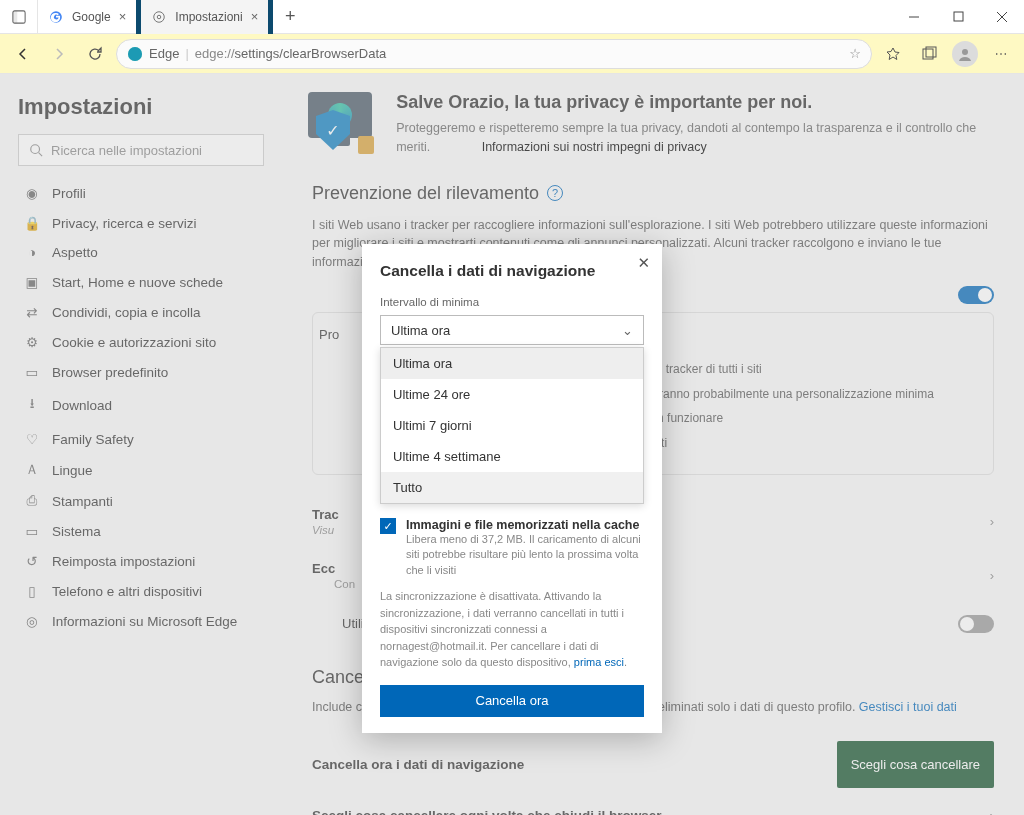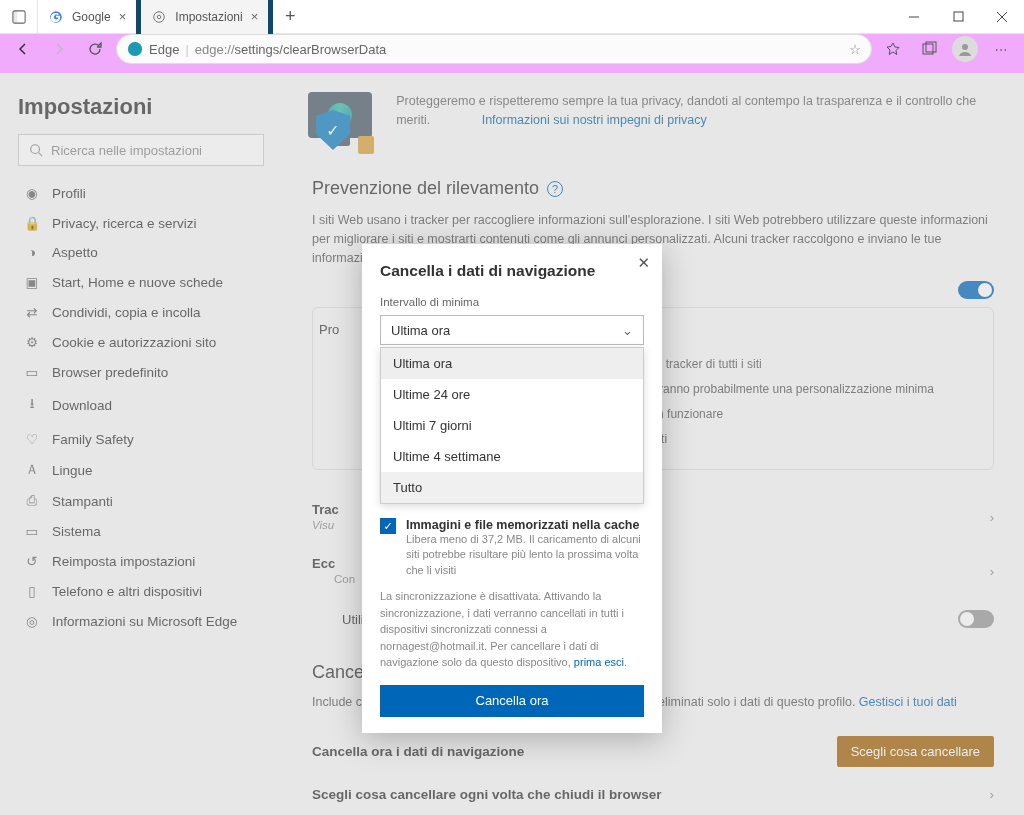--- a/index.html
+++ b/index.html
@@ -10,60 +10,60 @@
   .tab-fixed { width: 38px; height: 100%; display: flex; align-items: center; justify-content: center; border-right: 1px solid #e5e5e5; }
   .tab { display: flex; align-items: center; gap: 8px; padding: 17px 10px; height: 100%; max-width: 200px; border-right: 5px solid #0c4a6e; }
   .tab.active { background: #f4f4f4; }
   .tab .fav { width: 16px; height: 16px; display: flex; align-items: center; justify-content: center; }
   .tab .title { font-size: 12px; color: #555; max-width: 130px; white-space: nowrap; overflow: hidden; }
   .tab .close { color: #666; font-size: 13px; }
   .tab-add { width: 34px; display:flex;align-items:center;justify-content:center;color:#555;font-size:18px; }
   .winctrls { display: flex; }
   .winbtn { width: 44px; height: 34px; display: flex; align-items: center; justify-content: center; color: #444; }
   
-  .toolbar { height: 40px; background: #f0abfc; display: flex; align-items: flex-start; padding: 0 8px; border-bottom: 1px solid #e5e5e5; gap: 6px; }
+  .toolbar { height: 40px; background: #fef9c3; display: flex; align-items: center; padding: 0 8px; border-bottom: 1px solid #e5e5e5; gap: 6px; }
   .tb-btn { width: 30px; height: 30px; display: flex; align-items: center; justify-content: center; color: #555; border-radius: 4px; }
   .tb-btn.disabled { color: #bbb; }
   .addr { flex: 1; display: flex; align-items: center; height: 30px; border: 1px solid #ddd; border-radius: 15px; padding: 0 10px; font-size: 13px; color: #666; gap: 6px; background:#fbfbfb; }
   .addr .sep { color: #ccc; }
   .addr .url-gray { color: #888; }
   .addr .star { margin-left: auto; color: #888; }
   .avatar { width: 26px; height: 26px; border-radius: 50%; background: #dcdcdc; display:flex;align-items:center;justify-content:center;color:#888; }
   
   .page { display: flex; height: calc(100% - 74px); }
   .sidebar { width: 282px; background: #f7f7f7; padding: 20px 18px; }
   .sidebar h1 { font-size: 22px; font-weight: 600; margin-bottom: 14px; }
   .search { border: 1px solid #ccc; background:#fff; height: 32px; display: flex; align-items: center; padding: 0 10px; gap: 8px; color:#888; font-size:13px; margin-bottom:12px; }
   .nav-item { display: flex; align-items: center; gap: 12px; padding: 7px 6px; color: #333; font-size: 13.5px; }
   .nav-item .ic { width: 16px; text-align:center; color:#666; }
   .content { flex: 1; padding: 18px 30px; overflow: hidden; }
   .hero { display: flex; gap: 24px; margin-bottom: 26px; align-items:flex-start; }
   .hero-illus { width: 90px; height: 60px; position: relative; }
   .hero-text h2 { font-size: 18px; font-weight: 600; margin-bottom: 6px; }
   .hero-text p { font-size: 12.5px; color: #666; line-height: 1.5; }
-  .hero-text a { color: #0369a1; text-decoration: none; margin-left: 48px; }
+  .hero-text a { color: #000000; text-decoration: none; margin-left: 48px; }
   .section-title { font-size: 18px; font-weight: 500; margin-bottom: 12px; display:flex;align-items:center;gap:8px; }
   .section-title .help { color:#0067b8;font-size:14px;border:1px solid #0067b8;border-radius:50%;width:16px;height:16px;display:inline-flex;align-items:center;justify-content:center;font-size:11px; }
   .descpara { font-size: 12.5px; color: #555; line-height: 1.5; margin-bottom: 14px; }
   .cards-row { display: flex; gap: 14px; margin-bottom: 20px; }
   .card { border: 1px solid #ddd; border-radius: 6px; padding: 14px; flex: 1; }
   .card.selected { border: 2px solid #0067b8; }
   .card h3 { font-size: 16px; font-weight:400; margin-bottom: 10px; display:flex;align-items:center;gap:8px; }
   .card .shield { width:20px;height:24px;display:inline-flex;align-items:center;justify-content:center;color:#0067b8; }
   .card ul { list-style: disc; padding-left: 18px; font-size: 12px; color:#555; }
   .card ul li { margin-bottom: 8px; line-height: 1.4; }
   .toggle-row { display:flex; justify-content:flex-end; margin-bottom:8px; }
   .toggle { width: 36px; height: 18px; border-radius: 9px; background: #0067b8; position: relative; }
   .toggle::after { content:""; width:14px;height:14px;border-radius:50%;background:#fff;position:absolute;top:2px;right:2px; }
   .toggle.off { background:#999; }
   .toggle.off::after { left:2px;right:auto; }
   .list-row { display:flex;align-items:center;justify-content:space-between;padding:12px 0;font-size:13px;color:#333;border-top:0; }
   .list-row .chev { color:#888; }
   .subhead { font-size: 18px; font-weight:500; margin-top: 22px; margin-bottom: 10px; }
-  .btn-primary { background:#a16207;color:#fff;border:none;padding:8px 14px;font-size:13px;border-radius:2px; }
+  .btn-primary { background:#14532d;color:#fff;border:none;padding:16px 14px;font-size:13px;border-radius:2px; }
   .rowflex { display:flex;align-items:center;justify-content:space-between;padding:10px 0;font-size:13.5px;font-weight:600; }
   .rowflex .chev{ color:#888;font-weight:normal; }
   .link { color:#0067b8;text-decoration:none; }
   
   .overlay { position:absolute; inset:74px 0 0 0; background:rgba(200,200,200,0.35); display:flex; align-items:flex-start; justify-content:center; }
   .modal { background:#fff; width:300px; margin-top:170px; box-shadow:0 6px 30px rgba(0,0,0,0.25); padding:18px 18px 16px; position:relative; }
   .modal h3 { font-size:15.5px; font-weight:600; margin-bottom:14px; }
   .modal .mclose { position:absolute;top:10px;right:12px;color:#555;font-size:15px; }
   .modal label { font-size:11.5px;color:#666; }
   .select { border:1px solid #bbb;height:30px;display:flex;align-items:center;justify-content:space-between;padding:0 10px;font-size:13px;margin:6px 0 0; }
@@ -270,20 +270,21 @@
   <main class="content">
     <div class="hero">
       <div class="hero-illus">
         <div class="illus-monitor">
             <div class="illus-edge"></div>
           </div>
         <div class="illus-shield">✓</div>
         <div class="illus-lock"></div>
       </div>
       <div class="hero-text">
+        <h2>Salve Orazio, la tua privacy è importante per noi.</h2>
         <p><span>Proteggeremo e rispetteremo sempre la tua privacy, dandoti al contempo la trasparenza e il controllo che meriti. </span><a href="#" class="link">Informazioni sui nostri impegni di privacy</a></p>
       </div>
     </div>
 
     <div class="section-title">
       <span>Prevenzione del rilevamento</span>
       <span class="help">?</span>
     </div>
     <p class="descpara">I siti Web usano i tracker per raccogliere informazioni sull'esplorazione. I siti Web potrebbero utilizzare queste informazioni per migliorare i siti e mostrarti contenuti come gli annunci personalizzati. Alcuni tracker raccolgono e inviano le tue informazioni a siti non visitati.</p>
 

